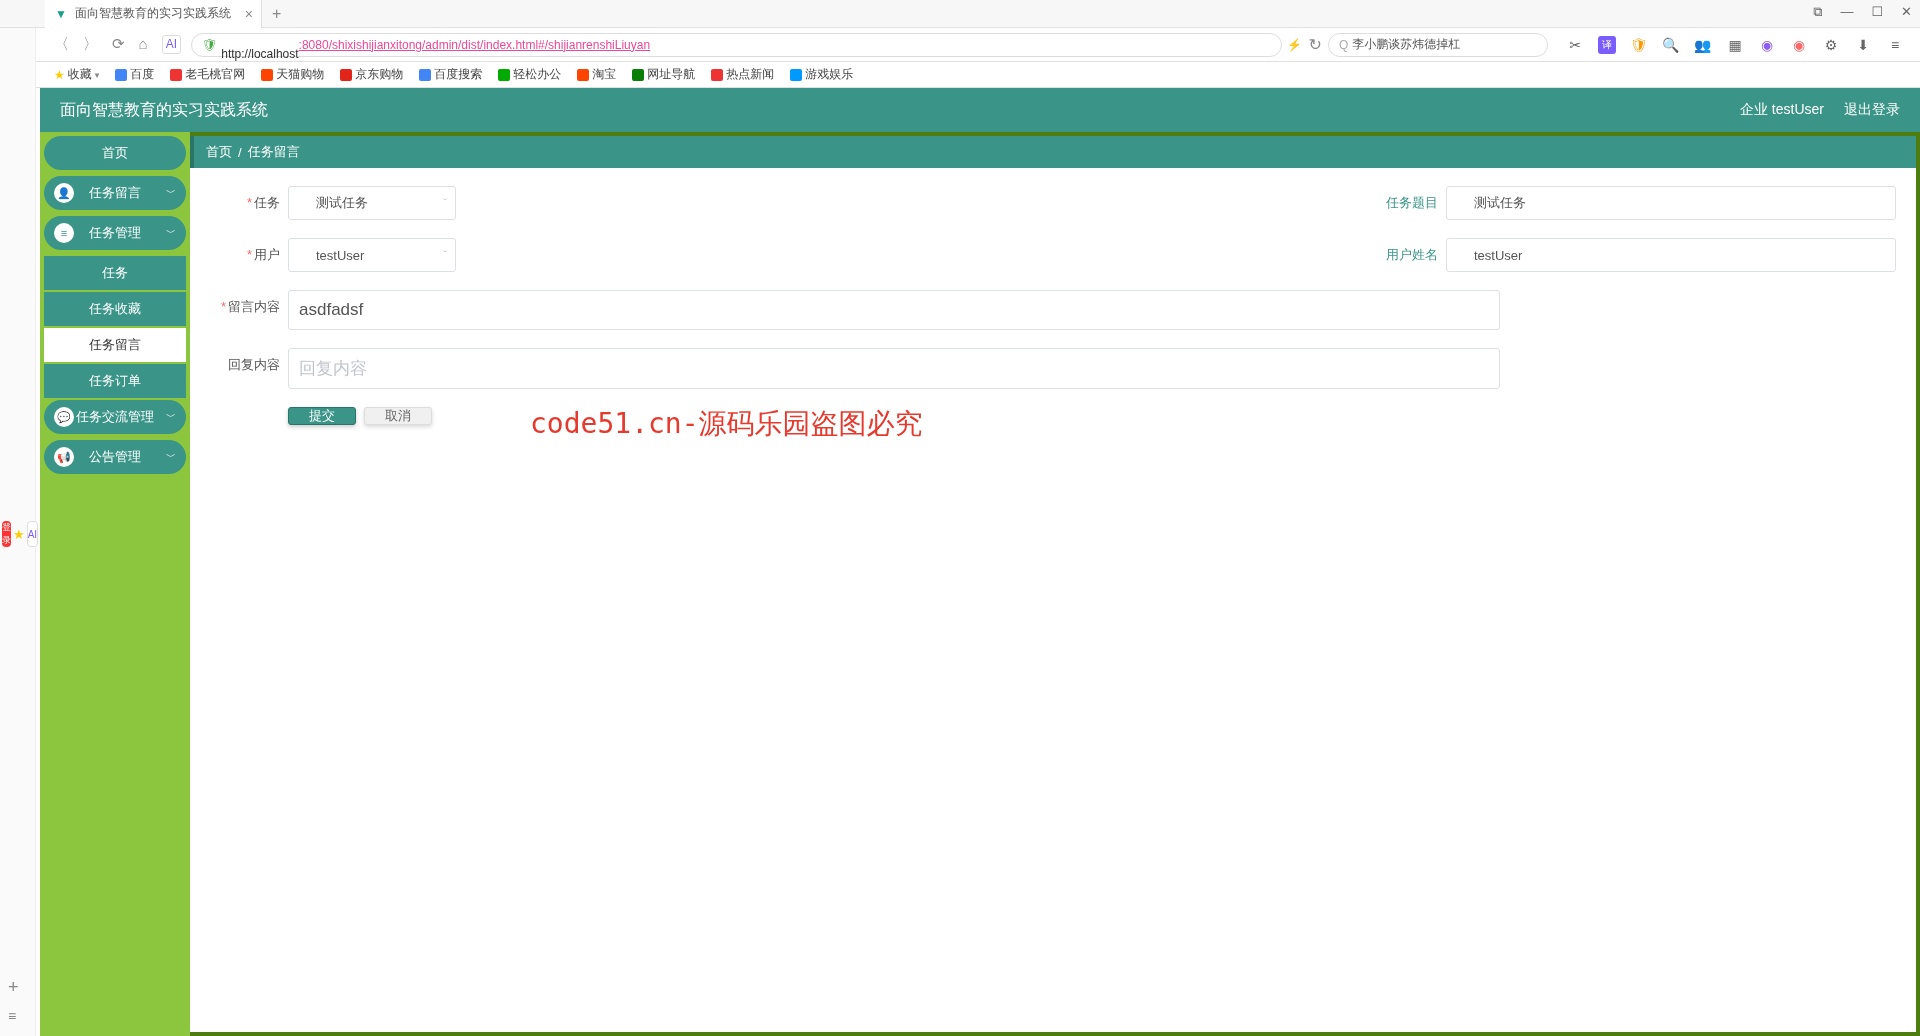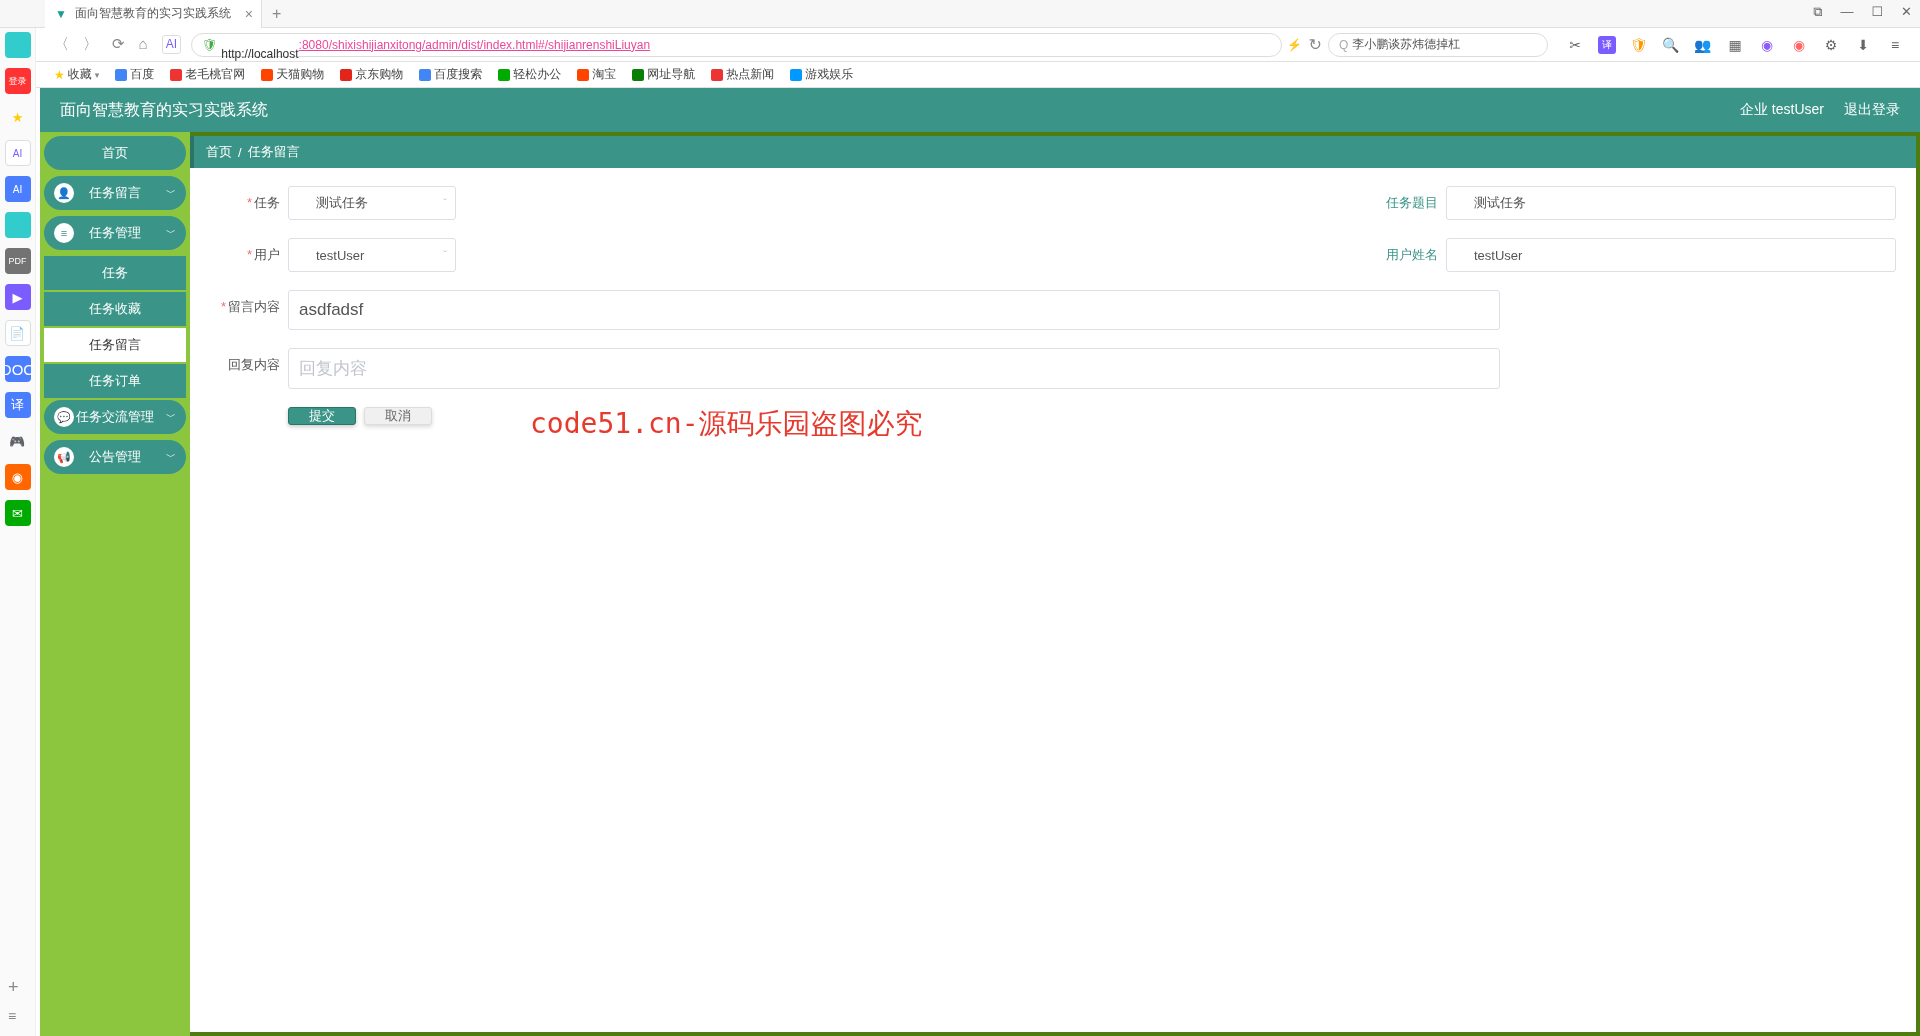--- a/index.html
+++ b/index.html
@@ -24,21 +24,21 @@
 .addr-path { color: #ec4899; text-decoration: underline; }
 .search-box { width: 220px; height: 24px; border: 1px solid #ddd; border-radius: 12px; padding: 0 10px; font-size: 12px; color: #555; display: flex; align-items: center; gap: 4px; }
 .toolbar-icons { display: flex; gap: 14px; padding: 0 8px; align-items: center; }
 .toolbar-icons span { width: 18px; height: 18px; display: flex; align-items: center; justify-content: center; color: #666; font-size: 14px; }
 
 .bookmarks { height: 26px; display: flex; align-items: center; gap: 16px; padding-left: 54px; font-size: 12px; border-bottom: 1px solid #e0e0e0; }
 .bookmark { display: flex; align-items: center; gap: 3px; color: #444; }
 .bookmark .bicon { width: 12px; height: 12px; border-radius: 2px; display: inline-block; }
 
 
-.left-rail { position: absolute; left: 0; top: 28px; width: 36px; height: calc(100% - 28px); background: #fafafa; border-right: 1px solid #eee; display: flex; flex-direction: column; align-items: center; padding-top: 4px; gap: 10px; }
+.left-rail { position: absolute; left: 0; top: 28px; width: 36px; height: calc(100% - 28px); background: #fafafa; border-right: 1px solid #eee; display: flex; flex-direction: row; align-items: center; padding-top: 4px; gap: 2px; }
 .left-rail .rail-ic { width: 26px; height: 26px; border-radius: 4px; display: flex; align-items: center; justify-content: center; font-size: 13px; color: #fff; }
 
 
 .app { position: absolute; left: 40px; right: 0; top: 88px; bottom: 0; display: flex; flex-direction: column; }
 .app-header { height: 44px; background: #3a9488; display: flex; align-items: center; justify-content: space-between; padding: 0 20px; color: #fff; font-size: 16px; }
 .app-header-right { display: flex; gap: 20px; font-size: 14px; }
 .app-body { flex: 1; display: flex; background: #4d7c0f; }
 .sidebar { width: 150px; background: #8cc63f; padding: 4px; }
 .sb-item { height: 34px; margin-bottom: 6px; border-radius: 17px; background: #3a9488; color: #fff; display: flex; align-items: center; justify-content: center; font-size: 13px; position: relative; }
 .sb-item.flat { border-radius: 0; margin-bottom: 2px; }

